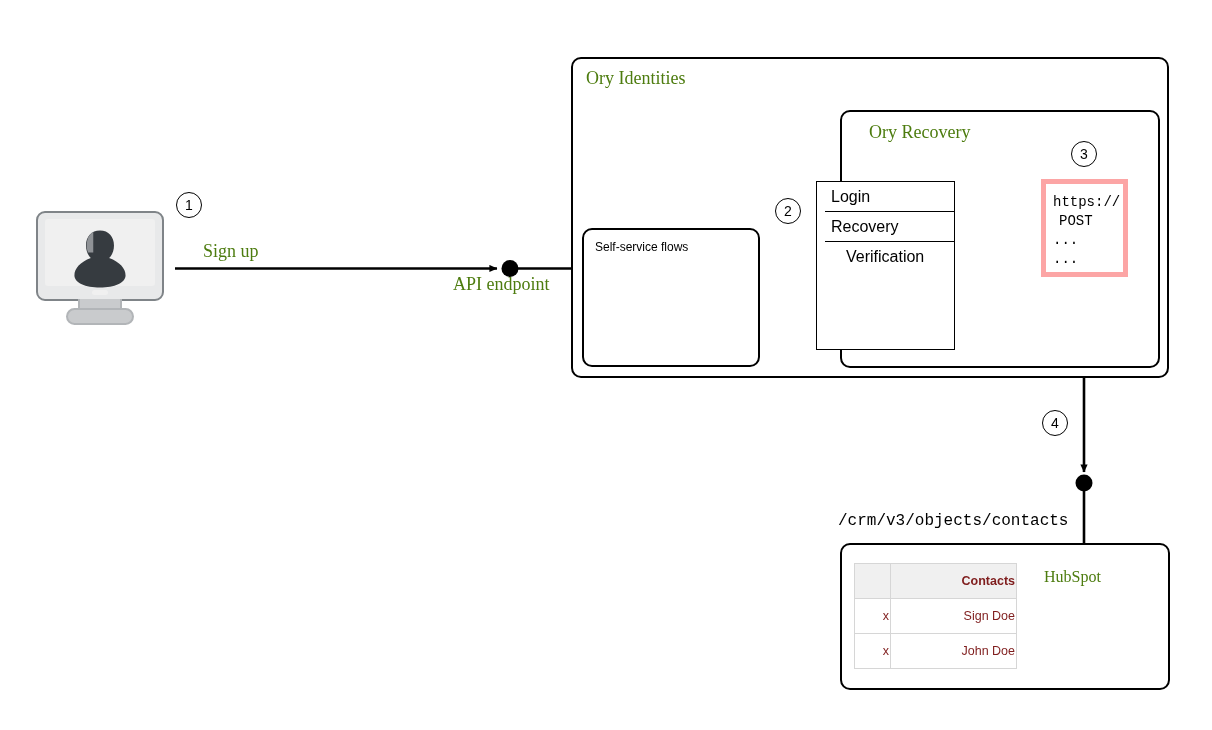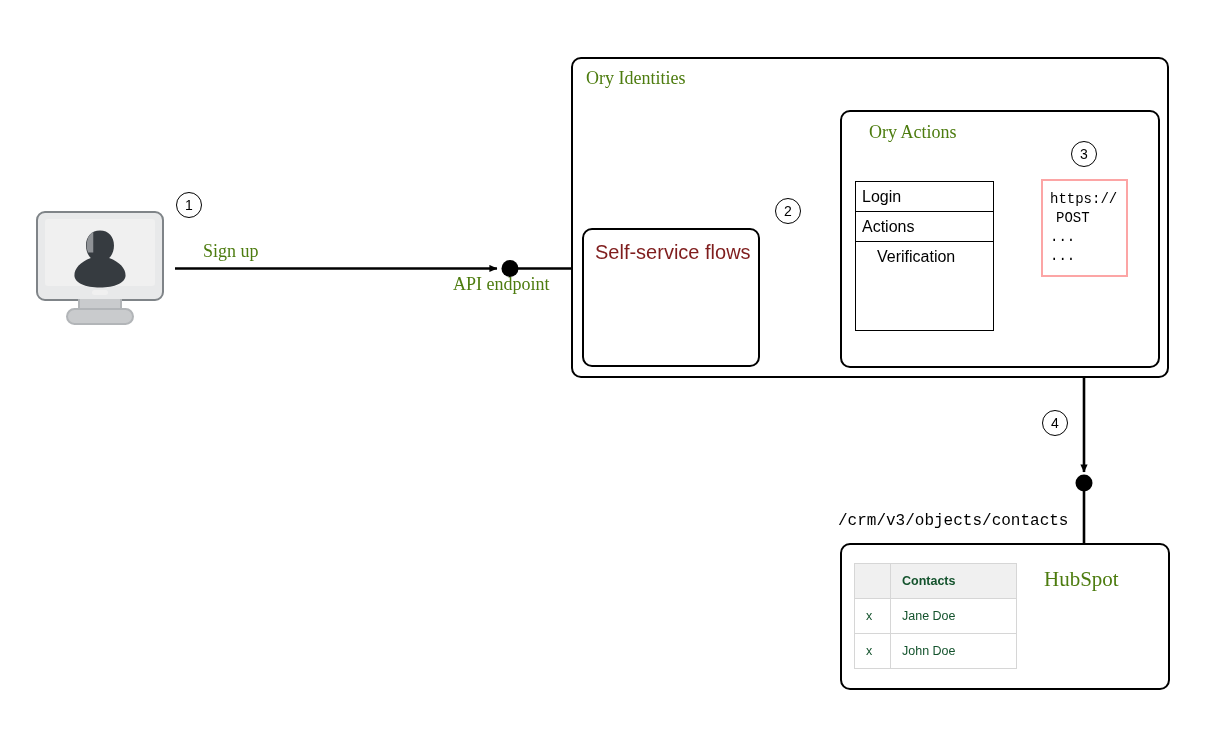--- a/index.html
+++ b/index.html
@@ -30,22 +30,22 @@
   
   .label-lg {
     font-family: Liberation Serif, serif;
     font-size: 18px;
     color: #4d7c0f;
     white-space: nowrap;
     line-height: 1.2;
   }
   .label-md {
     font-family: "Liberation Sans", sans-serif;
-    font-size: 20px;
-    color: #7f1d1d;
+    font-size: 12px;
+    color: #000000;
     white-space: nowrap;
     line-height: 1.2;
   }
   .mono {
     font-family: "Liberation Mono", monospace;
     font-size: 14px;
     color: #000;
     white-space: pre;
     line-height: 1.35;
   }
@@ -73,21 +73,21 @@
   }
 
   
   .rounded-box {
     border: 2px solid #000;
     border-radius: 10px;
     background: #fff;
     box-sizing: border-box;
   }
   .square-box {
-    border: 2px solid #fca5a5;
+    border: 5px solid #fca5a5;
     background: #fff;
     box-sizing: border-box;
   }
 
   
   .actions-list {
     border: 1.6px solid #000;
     background: #fff;
     box-sizing: border-box;
   }
@@ -163,24 +163,24 @@
 
   
   .contacts-table {
     border-collapse: collapse;
     font-family: "Liberation Sans", sans-serif;
     background: #fff;
   }
   .contacts-table td, .contacts-table th {
     border: 1px solid #d6d6d6;
     font-size: 12.5px;
-    color: #14532d;
+    color: #7f1d1d;
     height: 35px;
     box-sizing: border-box;
-    text-align: left;
+    text-align: right;
     font-weight: normal;
   }
   .contacts-table .col-x { width: 36px; padding-left: 11px; }
   .contacts-table .col-name { width: 126px; padding-left: 11px; }
   .contacts-table thead th {
     background: #f0f0f0;
     font-weight: bold;
   }
 </style>
 </head>
@@ -236,56 +236,56 @@
 
   <div class="abs rounded-box" style="left:571px; top:57px; width:598px; height:321px;"></div>
   <div class="abs label-lg" style="left:586px; top:68px;">Ory Identities</div>
 
   <div class="abs rounded-box" style="left:582px; top:228px; width:178px; height:139px;"></div>
   <div class="abs label-md" style="left:595px; top:240px;">Self-service flows</div>
 
   <div class="abs step-badge" style="left:775px; top:198px;">2</div>
 
   <div class="abs rounded-box" style="left:840px; top:110px; width:320px; height:258px;"></div>
-  <div class="abs label-lg" style="left:869px; top:122px;">Ory Actions</div>
-
-  <div class="abs actions-list" style="left:855px; top:181px; width:139px; height:150px;">
+  <div class="abs label-lg" style="left:869px; top:122px;">Ory Recovery</div>
+
+  <div class="abs actions-list" style="left:816px; top:181px; width:139px; height:169px;padding-left:8px;">
     <div class="row">Login</div>
-    <div class="row">Actions</div>
+    <div class="row">Recovery</div>
     <div class="row">Verification</div>
   </div>
 
   <div class="abs step-badge" style="left:1071px; top:141px;">3</div>
 
   <div class="abs square-box" style="left:1041px; top:179px; width:87px; height:98px;">
     <div class="mono" style="margin:9px 0 0 7px;">https://</div>
     <div class="mono" style="margin:0 0 0 13px;">POST</div>
     <div class="mono" style="margin:0 0 0 7px;">...</div>
     <div class="mono" style="margin:0 0 0 7px;">...</div>
   </div>
 
   <div class="abs step-badge" style="left:1042px; top:410px;">4</div>
 
   <div class="abs mono-lg" style="left:838px; top:512px;">/crm/v3/objects/contacts</div>
 
   <div class="abs rounded-box" style="left:840px; top:543px; width:330px; height:147px;"></div>
 
-  <div class="abs label-lg" style="left:1044px; top:567px; font-size:21px;">HubSpot</div>
+  <div class="abs label-lg" style="left:1044px; top:567px; font-size:16px;">HubSpot</div>
 
   <table class="abs contacts-table" style="left:854px; top:563px;">
     <thead>
       <tr>
         <th class="col-x"></th>
         <th class="col-name">Contacts</th>
       </tr>
     </thead>
     <tbody>
       <tr>
         <td class="col-x">x</td>
-        <td class="col-name">Jane Doe</td>
+        <td class="col-name">Sign Doe</td>
       </tr>
       <tr>
         <td class="col-x">x</td>
         <td class="col-name">John Doe</td>
       </tr>
     </tbody>
   </table>
 
 </div>
 

